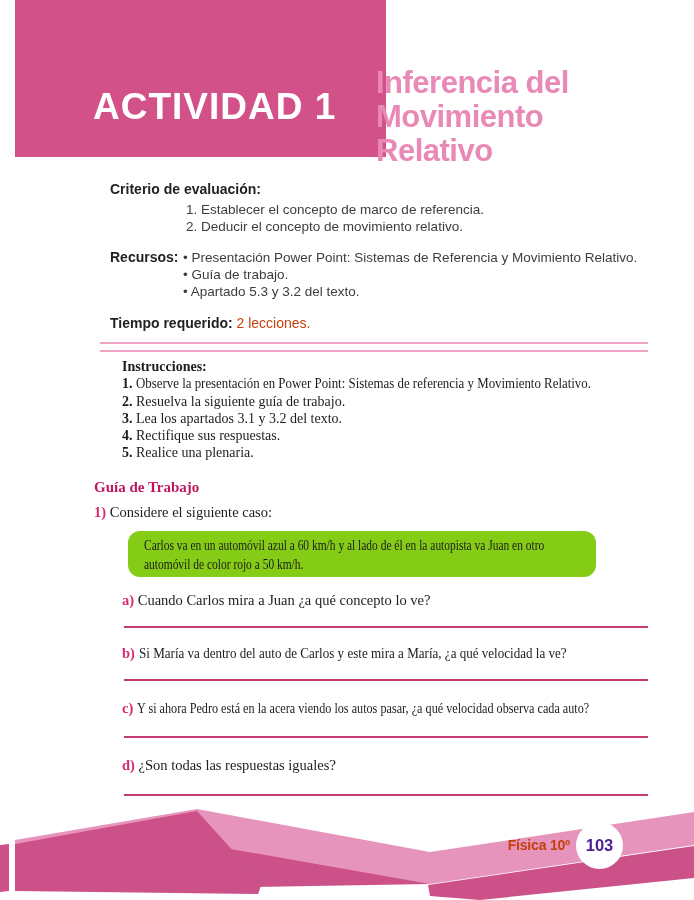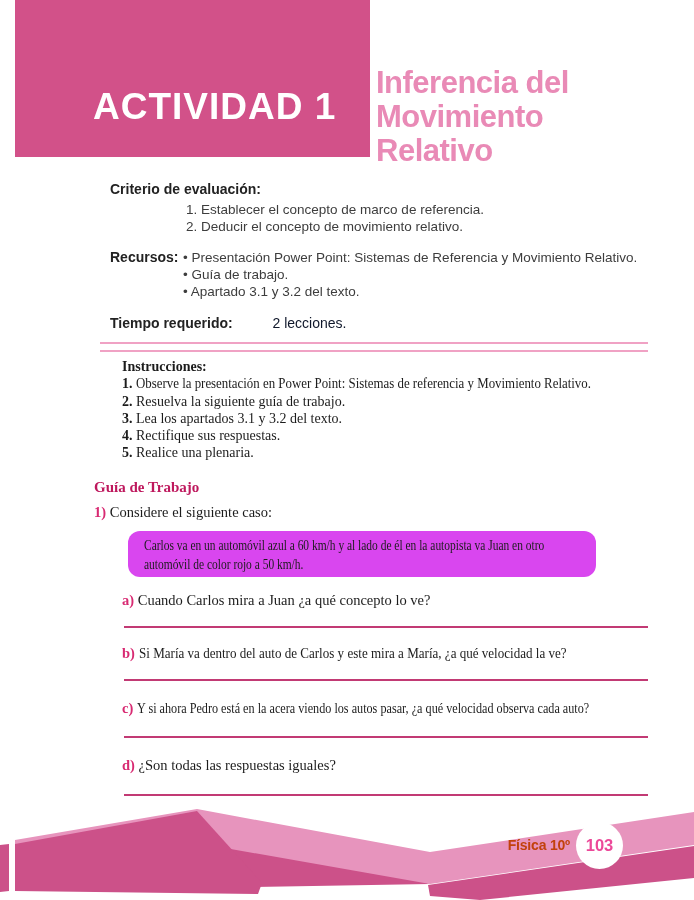--- a/index.html
+++ b/index.html
@@ -1,71 +1,71 @@
 <!DOCTYPE html>
 <html><head>
 <meta charset="utf-8">
 <style>
   html,body{margin:0;padding:0;background:#fff;}
   .page{position:relative;width:694px;height:900px;background:#fff;overflow:hidden;
         font-family:"Liberation Sans",sans-serif;}
 
   
-  .banner{position:absolute;left:15px;top:0;width:355px;height:157px;background:#d25189;}
+  .banner{position:absolute;left:15px;top:0;width:355px;height:157px;background:#d25189;padding-left:16px;}
   .banner-label{position:absolute;left:78px;top:86px;color:#ffffff;font-weight:bold;
         font-size:37px;letter-spacing:1px;font-family:"Liberation Sans",sans-serif;}
   .page-title{position:absolute;left:376px;top:66px;color:#e98ab6;font-weight:bold;
         font-size:31px;line-height:34px;letter-spacing:-0.5px;}
 
   
   .sans{font-family:"Liberation Sans",sans-serif;color:#3d3d3d;font-size:13.5px;}
   .lbl{font-weight:bold;color:#222;}
   .crit-label{position:absolute;left:110px;top:181px;font-size:14px;}
   .crit-items{position:absolute;left:186px;top:201px;line-height:17px;white-space:nowrap;}
   .rec-label{position:absolute;left:110px;top:249px;font-size:14px;}
   .rec-items{position:absolute;left:183px;top:249px;line-height:17px;white-space:nowrap;}
   .tiempo{position:absolute;left:110px;top:315px;font-size:14px;}
-  .tiempo .val{font-weight:normal;color:#0f172a;margin-left:36px;}
+  .tiempo .val{font-weight:normal;color:#c2410c;}
 
   .divider{position:absolute;left:100px;width:548px;height:2px;background:#f0a2c4;}
   .div1{top:342px;} .div2{top:350px;}
 
   
   .serif{font-family:"Liberation Serif",serif;color:#1c1c1c;}
   .instr{position:absolute;left:122px;top:358px;font-size:14px;line-height:17.3px;}
   .instr .head{font-weight:bold;}
   .instr .num{font-weight:bold;}
   .instr .row{white-space:nowrap;}
   .instr .row .t{display:inline-block;transform-origin:0 60%;}
   .instr .i0 .t{transform:scaleX(0.92);}
 
   .guia-head{position:absolute;left:94px;top:479px;font-size:15px;font-weight:bold;color:#be185d;}
   .q1{position:absolute;left:94px;top:504px;font-size:14.5px;white-space:nowrap;}
   .pk{color:#d82a72;font-weight:bold;}
 
   .case-box{position:absolute;left:128px;top:531px;width:468px;height:46px;
-        background:#d946ef;border-radius:12px;overflow:hidden;}
+        background:#84cc16;border-radius:12px;overflow:hidden;}
   .case-inner{margin:5px 0 0 16px;width:558px;font-size:14.5px;line-height:19px;
         transform:scaleX(0.79);transform-origin:0 0;}
 
   .q-row{position:absolute;left:122px;font-size:14.5px;white-space:nowrap;}
   .q-row .t{display:inline-block;transform-origin:0 60%;}
   .qa{top:592px;} .qb{top:645px;} .qc{top:700px;} .qd{top:757px;}
   .qb .t{transform:scaleX(0.90);}
   .qc .t{transform:scaleX(0.84);}
 
   .ans-line{position:absolute;left:124px;width:524px;height:1.6px;background:#c23a74;}
   .l1{top:626px;} .l2{top:679px;} .l3{top:736px;} .l4{top:794px;}
 
   
   .footer-svg{position:absolute;left:0;top:808px;width:694px;height:92px;}
   .f-light{fill:#e794bd;} .f-dark{fill:#cc5189;}
   .page-circle{position:absolute;left:576px;top:822px;width:47px;height:47px;border-radius:50%;
         background:#ffffff;display:flex;align-items:center;justify-content:center;
-        color:#ec4899;font-weight:bold;font-size:16.5px;font-family:"Liberation Sans",sans-serif;}
+        color:#4c1d95;font-weight:bold;font-size:16.5px;font-family:"Liberation Sans",sans-serif;}
   .subject{position:absolute;right:124px;top:837px;color:#c2410c;font-weight:bold;
         font-size:14px;letter-spacing:-0.2px;font-family:"Liberation Sans",sans-serif;}
 </style>
 </head>
 <body>
 
 <div class="page">
 
   <div class="banner">
     <div class="banner-label">ACTIVIDAD 1</div>
@@ -79,21 +79,21 @@
   <div class="sans crit-label lbl">Criterio de evaluación:</div>
   <div class="sans crit-items">
     <div>1. Establecer el concepto de marco de referencia.</div>
     <div>2. Deducir el concepto de movimiento relativo.</div>
   </div>
 
   <div class="sans rec-label lbl">Recursos:</div>
   <div class="sans rec-items">
     <div><span>•</span> <span>Presentación Power Point: Sistemas de Referencia y Movimiento Relativo.</span></div>
     <div><span>•</span> <span>Guía de trabajo.</span></div>
-    <div><span>•</span> <span>Apartado 3.1 y 3.2 del texto.</span></div>
+    <div><span>•</span> <span>Apartado 5.3 y 3.2 del texto.</span></div>
   </div>
 
   <div class="sans tiempo">
     <span class="lbl">Tiempo requerido:</span>
     <span class="val">2 lecciones.</span>
   </div>
 
   <div class="divider div1"></div>
   <div class="divider div2"></div>
 

